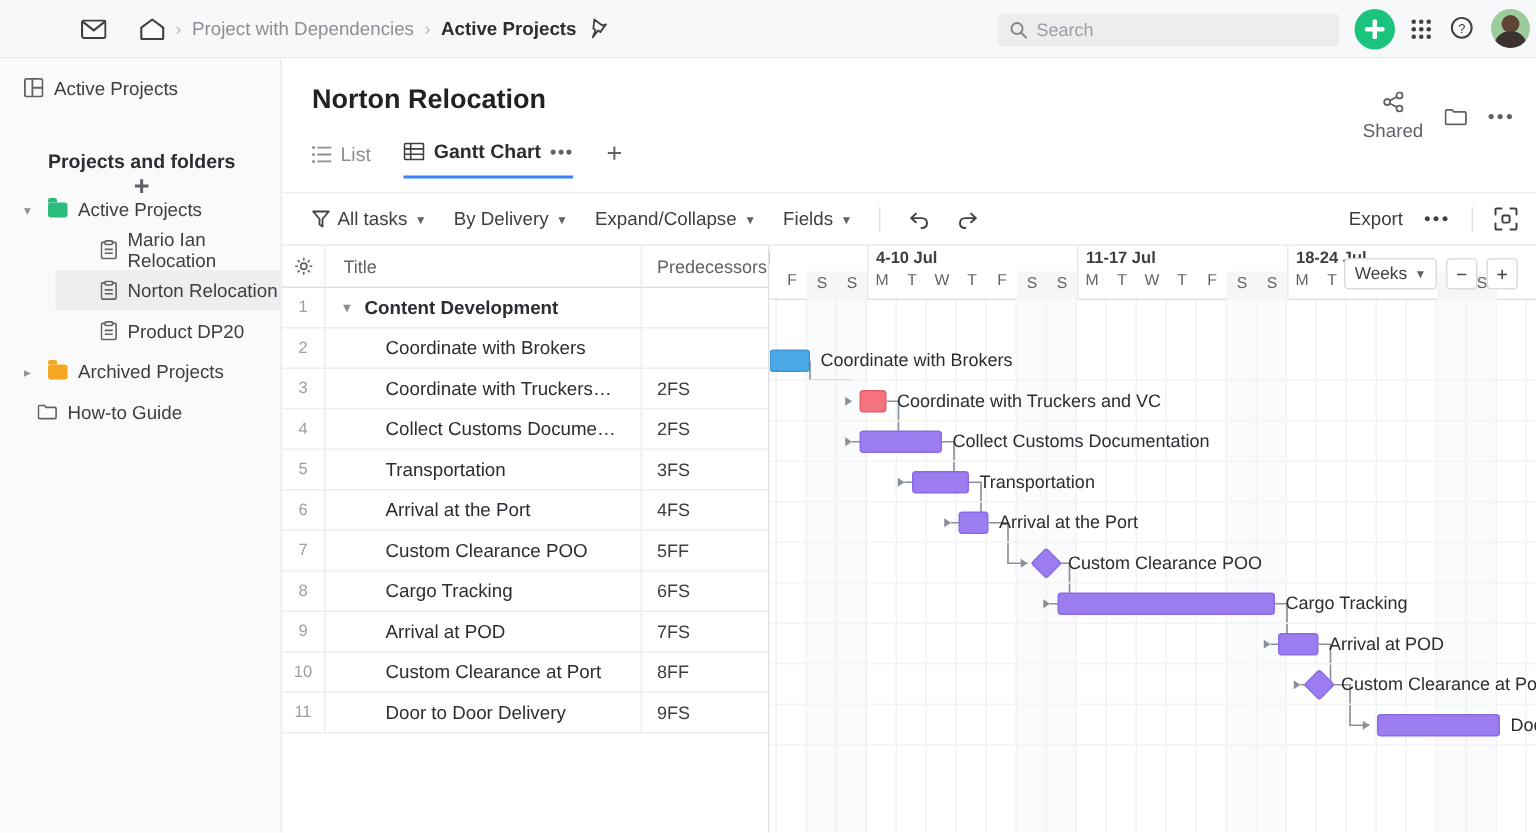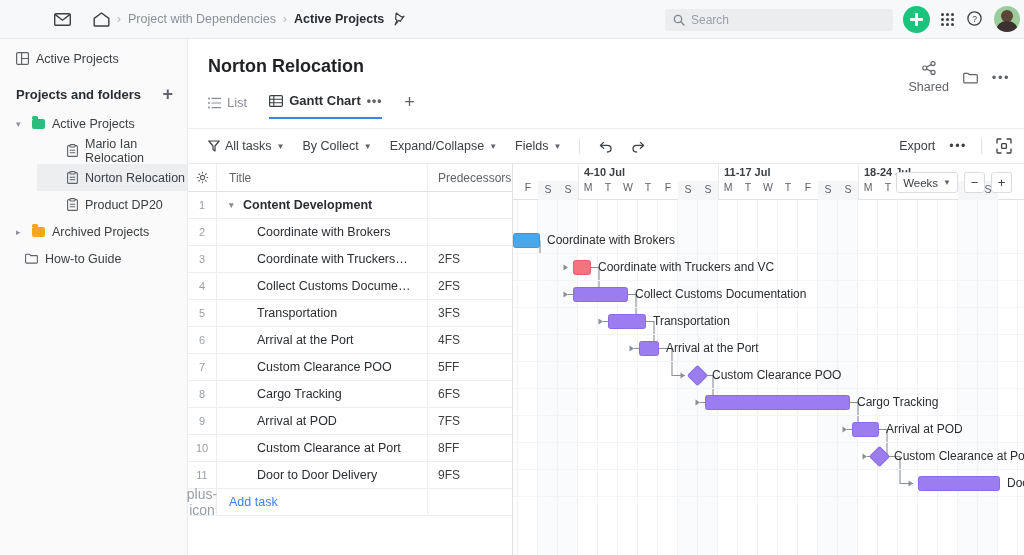--- a/index.html
+++ b/index.html
@@ -220,21 +220,21 @@
   <div class="sb-item" style="margin-top:6px;">
     <span>
       <svg width="13" height="13" viewBox="0 0 13 13">
           <rect x="0.6" y="0.6" width="11.8" height="11.8" rx="1.2" fill="none" stroke="#5f6368" stroke-width="1.2"></rect>
           <path d="M5.6 0.6 V12.4 M5.6 6.5 H12.4" stroke="#5f6368" stroke-width="1.2"></path>
         </svg>
     </span>
     <span>Active Projects</span>
   </div>
 
-  <div class="sb-section sb-head-row" style="margin-top:12px;">
+  <div class="sb-section sb-head-row" style="margin-top:28px;flex-direction:column;">
     <span>Projects and folders</span>
     <span class="sb-add">+</span>
   </div>
 
   <div style="margin-top:6px;">
     <div class="sb-item indent1 ">
       <span class="caret">▾</span>
       <span class="folder-g"></span>
       <span>Active Projects</span>
     </div>
@@ -343,21 +343,21 @@
     <div class="tb-item">
       <span>
         <svg width="12" height="12" viewBox="0 0 12 12">
             <path d="M0.8 1 H11.2 L7 6 V11 L5 9.6 V6 Z" fill="none" stroke="#3c4043" stroke-width="1.2" stroke-linejoin="round"></path>
           </svg>
       </span>
       <span>All tasks</span>
       <span class="chev">▼</span>
     </div>
     <div class="tb-item">
-      <span>By Collect</span>
+      <span>By Delivery</span>
       <span class="chev">▼</span>
     </div>
     <div class="tb-item">
       <span>Expand/Collapse</span>
       <span class="chev">▼</span>
     </div>
     <div class="tb-item">
       <span>Fields</span>
       <span class="chev">▼</span>
     </div>
@@ -457,25 +457,20 @@
         <div class="c-num">10</div>
         <div class="c-title child">Custom Clearance at Port</div>
         <div class="c-pred">8FF</div>
       </div>
       <div class="tr">
         <div class="c-num">11</div>
         <div class="c-title child">Door to Door Delivery</div>
         <div class="c-pred">9FS</div>
       </div>
 
-      <div class="tr">
-        <div class="c-num plus-gray">plus-icon</div>
-        <div class="c-title addtask">Add task</div>
-        <div class="c-pred"></div>
-      </div>
     </div>
 
     <div class="gantt">
       <div class="gbg" id="gbg">
           <div class="gcol sep" style="left: -15px;"></div>
           <div class="gcol sep" style="left: 5px;"></div>
           <div class="gcol sep we" style="left: 25px;"></div>
           <div class="gcol sep we" style="left: 45px;"></div>
           <div class="gcol sep" style="left: 65px;"></div>
           <div class="gcol sep" style="left: 85px;"></div>

